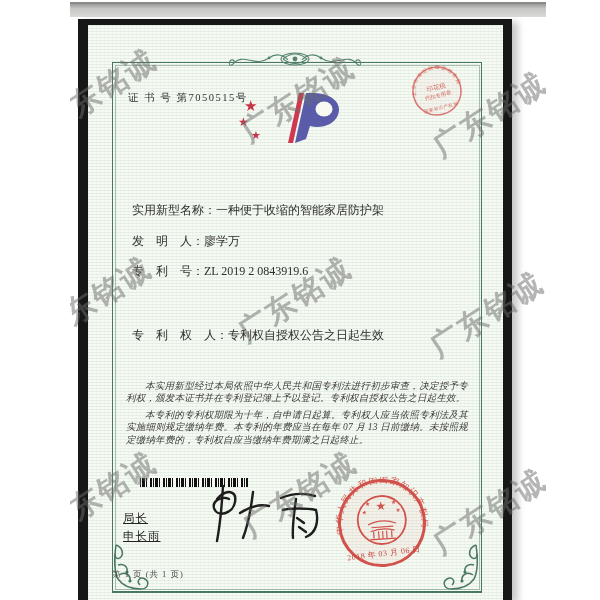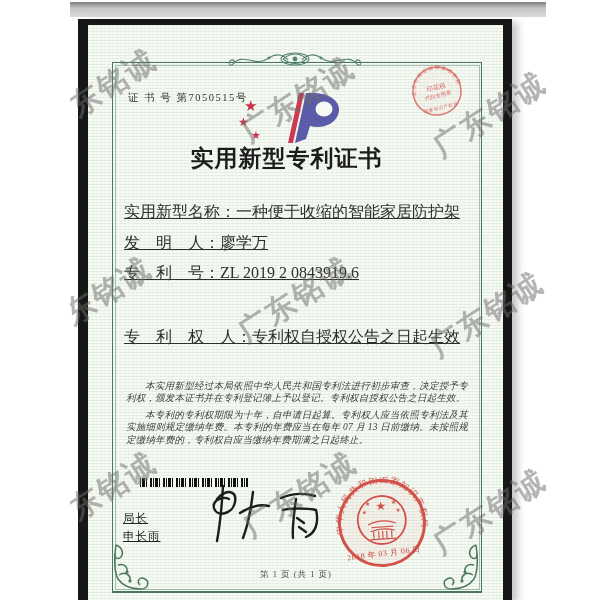--- a/index.html
+++ b/index.html
@@ -28,31 +28,31 @@
   .corner-orn{position:absolute;width:40px;height:48px;}
   .corner-orn.left{left:22px;top:518px;}
   .corner-orn.right{left:354px;top:518px;transform:scaleX(-1);}
 
   
   .certno{position:absolute;left:40px;top:66px;font-size:10.5px;letter-spacing:1.5px;color:#333;}
   .logo{position:absolute;left:150px;top:64px;width:115px;height:56px;}
   .taxstamp{position:absolute;left:323px;top:40px;width:52px;height:52px;transform:rotate(-14deg);opacity:.85;}
   .title{position:absolute;left:0;right:18px;top:118px;text-align:center;
     font-size:23px;font-weight:600;letter-spacing:1px;color:#1c1c1c;}
-  .field{position:absolute;left:36px;font-size:16px;color:#2e2e2e;white-space:nowrap;text-decoration:underline;}
+  .field{position:absolute;left:44px;font-size:12px;color:#2e2e2e;white-space:nowrap;}
   .f0{top:177px}.f1{top:208px}.f2{top:238px}.f3{top:263px}.f4{top:302px}.f5{top:328px}
   .paras{position:absolute;left:34px;top:351px;width:350px;font-size:9.5px;line-height:12.4px;
     font-style:italic;color:#3c3c3c;text-align:justify;}
   .paras p{margin:4px;text-indent:2em;letter-spacing:0.2px;}
   .barcode{position:absolute;left:52px;top:453px;width:108px;height:9px;
     background:repeating-linear-gradient(90deg,#111 0 1px,#f7faf3 1px 2px,#111 2px 5px,#f7faf3 5px 6px,#111 6px 7px,#f7faf3 7px 10px,#111 10px 12px,#f7faf3 12px 13px);}
   .signer{position:absolute;left:35px;top:484px;font-size:11.5px;color:#222;line-height:18px;letter-spacing:1px;text-decoration:underline;}
   .signature{position:absolute;left:105px;top:458px;width:140px;height:62px;}
   .seal{position:absolute;left:248px;top:452px;width:92px;height:92px;transform:rotate(-4deg);opacity:.95;}
-  .footer{position:absolute;left:24px;top:544px;width:368px;text-align:center;
+  .footer{position:absolute;left:24px;top:544px;width:368px;
     font-size:8.5px;letter-spacing:1px;color:#4a4a4a;}
 
   
   .wm{position:absolute;transform:translate(-50%,-50%) rotate(-33deg);
     font-family:"Liberation Sans","DejaVu Sans",sans-serif;
     font-size:30px;font-weight:600;letter-spacing:2px;color:rgba(108,108,108,0.5);
     white-space:nowrap;z-index:40;pointer-events:none;}
 
   svg text{font-family:"Liberation Serif","DejaVu Serif",serif;}
 </style>
@@ -123,21 +123,20 @@
             </defs>
           <circle cx="26" cy="26" r="24" stroke="#d4625c" stroke-width="1.5" fill="rgba(230,120,110,0.05)"></circle>
           <text text-anchor="middle" font-size="4.8" letter-spacing="1.4" fill="#cf5049">
             <textPath href="#taxarc" startOffset="50%">北京市海淀区国家税务局</textPath>
           </text>
           <text x="26" y="24.5" text-anchor="middle" font-size="6.4" fill="#cf5049">印花税</text>
           <text x="26" y="32.5" text-anchor="middle" font-size="5.4" fill="#cf5049">代扣专用章</text>
           <text x="26" y="44.5" text-anchor="middle" font-size="4.4" letter-spacing="0.6" fill="#cf5049">国家知识产权局</text>
         </svg>
 
-        <div class="title">实用新型专利证书</div>
 
         <div class="field f0"><span>实用新型名称：</span><span>一种便于收缩的智能家居防护架</span></div>
         <div class="field f1"><span>发　明　人：</span><span>廖学万</span></div>
         <div class="field f2"><span>专　利　号：</span><span>ZL 2019 2 0843919.6</span></div>
         <div class="field f4"><span>专　利　权　人：</span><span>专利权自授权公告之日起生效</span></div>
 
         <div class="paras">
           <p>本实用新型经过本局依照中华人民共和国专利法进行初步审查，决定授予专利权，颁发本证书并在专利登记簿上予以登记。专利权自授权公告之日起生效。</p>
           <p>本专利的专利权期限为十年，自申请日起算。专利权人应当依照专利法及其实施细则规定缴纳年费。本专利的年费应当在每年 07 月 13 日前缴纳。未按照规定缴纳年费的，专利权自应当缴纳年费期满之日起终止。</p>
         </div>

